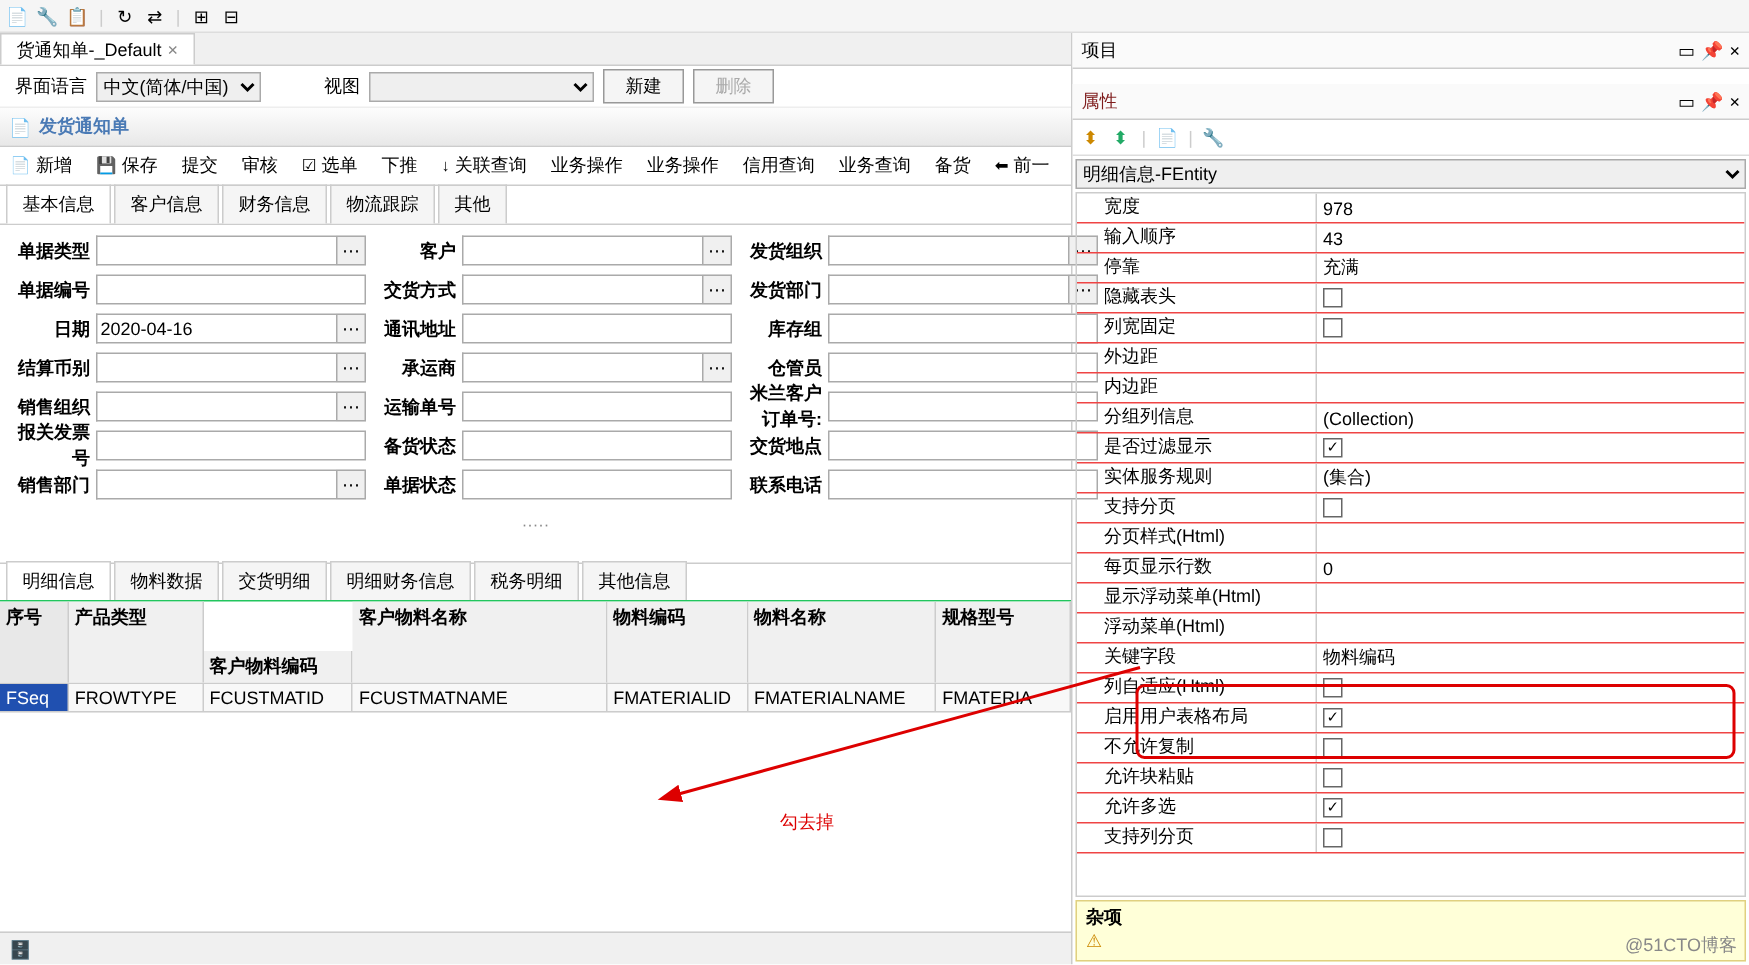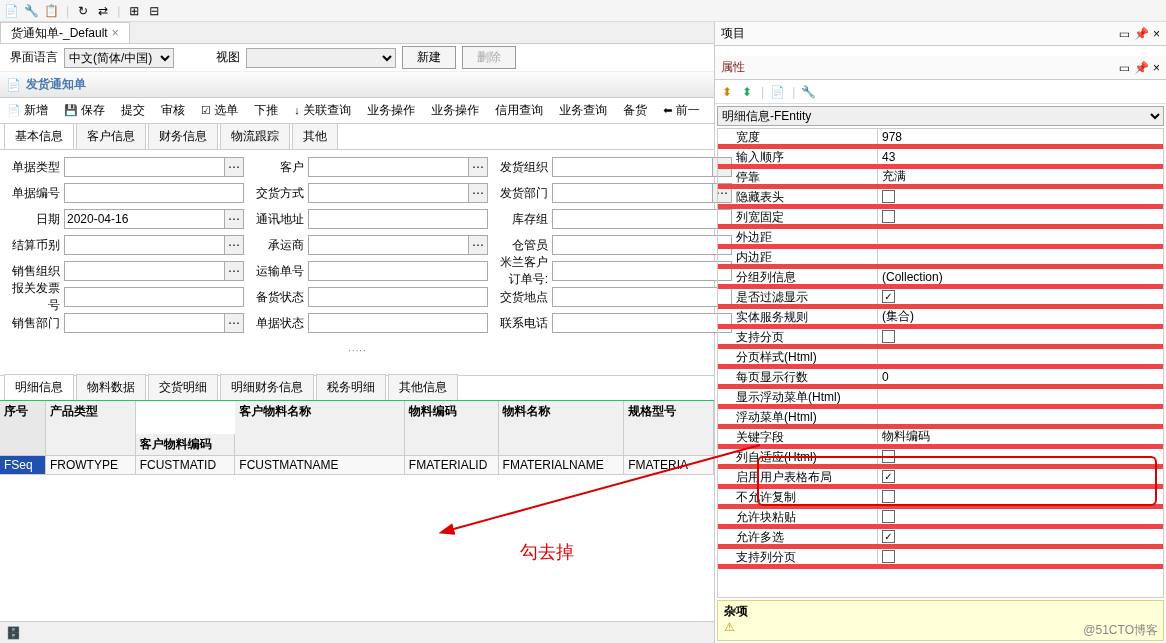--- a/index.html
+++ b/index.html
@@ -16,39 +16,39 @@
 .btn { padding: 2px 14px; border: 1px solid #999; background: #f5f5f5; cursor: pointer; }
 .title-bar { height: 26px; background: linear-gradient(#fdfdfd,#e8e8e8); border-bottom: 1px solid #ccc; display: flex; align-items: center; padding: 0 6px; gap: 4px; }
 .action-bar { height: 26px; border-bottom: 1px solid #ccc; display: flex; align-items: center; padding: 0 4px; gap: 3px; flex-wrap: nowrap; overflow: hidden; }
 .action-bar span { white-space: nowrap; }
 .sub-tab-bar { height: 26px; border-bottom: 1px solid #ccc; display: flex; align-items: flex-end; padding: 0 4px; }
 .sub-tab { padding: 4px 10px; border: 1px solid #ccc; border-bottom: none; background: #f5f5f5; margin-right: 2px; cursor: pointer; }
 .sub-tab.active { background: #fff; }
 .form-area { padding: 6px 4px; display: flex; gap: 4px; }
 .form-col { flex: 1; }
 .form-row { display: flex; align-items: center; margin-bottom: 4px; height: 22px; }
-.form-label { width: 60px; text-align: right; padding-right: 4px; }
+.form-label { width: 60px; text-align: right; padding-right: 4px; font-weight: bold; }
 .form-input { flex: 1; height: 20px; border: 1px solid #aaa; }
 .dots-input { display: flex; flex: 1; }
 .dots-input input { flex: 1; height: 20px; border: 1px solid #aaa; border-right: none; }
 .dots-btn { width: 20px; height: 20px; border: 1px solid #aaa; background: #f0f0f0; display: flex; align-items: center; justify-content: center; cursor: pointer; }
 .detail-tabs { height: 26px; border-top: 1px solid #ccc; border-bottom: 1px solid #22c55e; display: flex; align-items: flex-end; padding: 0 4px; margin-top: 19px; }
 .grid { flex: 1; overflow: hidden; }
 .grid-header, .grid-row { display: flex; border-bottom: 1px solid #ccc; }
 .grid-cell { border-right: 1px solid #ccc; padding: 2px 4px; overflow: hidden; white-space: nowrap; }
 .grid-header .grid-cell { background: #f0f0f0; font-weight: bold; }
 .bottom-bar { height: 22px; background: #f0f0f0; border-top: 1px solid #ccc; display: flex; align-items: center; padding: 0 6px; }
-.annotation { position: absolute; left: 520px; top: 540px; color: #d00; font-size: 18px; }
+.annotation { position: absolute; left: 520px; top: 540px; color: #d00; font-size: 12px; }
 .watermark { position: absolute; right: 8px; bottom: 4px; color: #888; font-size: 12px; }
 .panel-title { height: 24px; border-bottom: 1px solid #ccc; display: flex; align-items: center; justify-content: space-between; padding: 0 6px; background: #fafafa; }
 .panel-icons { display: flex; gap: 4px; }
 .prop-toolbar { height: 24px; display: flex; align-items: center; gap: 4px; padding: 0 4px; border-bottom: 1px solid #ddd; }
 .prop-select { width: 100%; height: 20px; border: 1px solid #aaa; }
 .prop-grid { flex: 1; overflow-y: auto; border: 1px solid #ccc; margin: 0 2px; }
-.prop-row { display: flex; height: 20px; border-bottom: 5px solid #ef4444; }
+.prop-row { display: flex; height: 20px; border-bottom: 1px solid #ef4444; }
 .prop-name { width: 160px; padding-left: 18px; border-right: 1px solid #ccc; }
 .prop-val { flex: 1; padding-left: 4px; display: flex; align-items: center; }
 .chk { width: 13px; height: 13px; border: 1px solid #666; display: inline-block; text-align: center; line-height: 11px; font-size: 10px; }
 .misc { background: #ffffd8; border: 1px solid #e0d080; margin: 2px; padding: 2px 6px; }
 .highlight-box { position: absolute; border: 2px solid #d00; border-radius: 6px; pointer-events: none; }
 .arrow-svg { position: absolute; pointer-events: none; }
 .sep { color: #ccc; margin: 0 2px; }
 </style>
 </head>
 <body>

